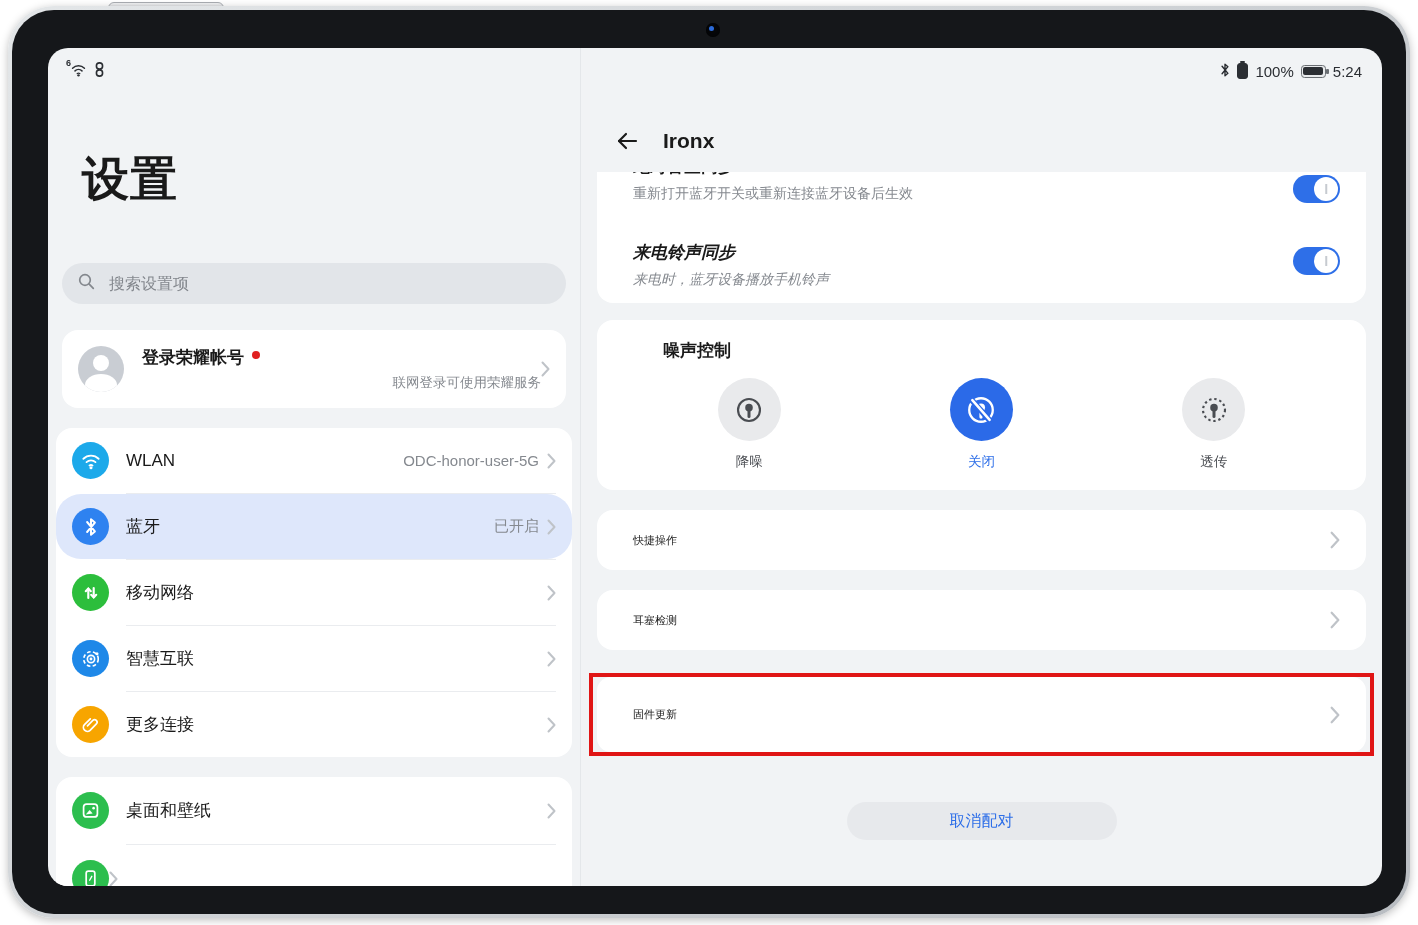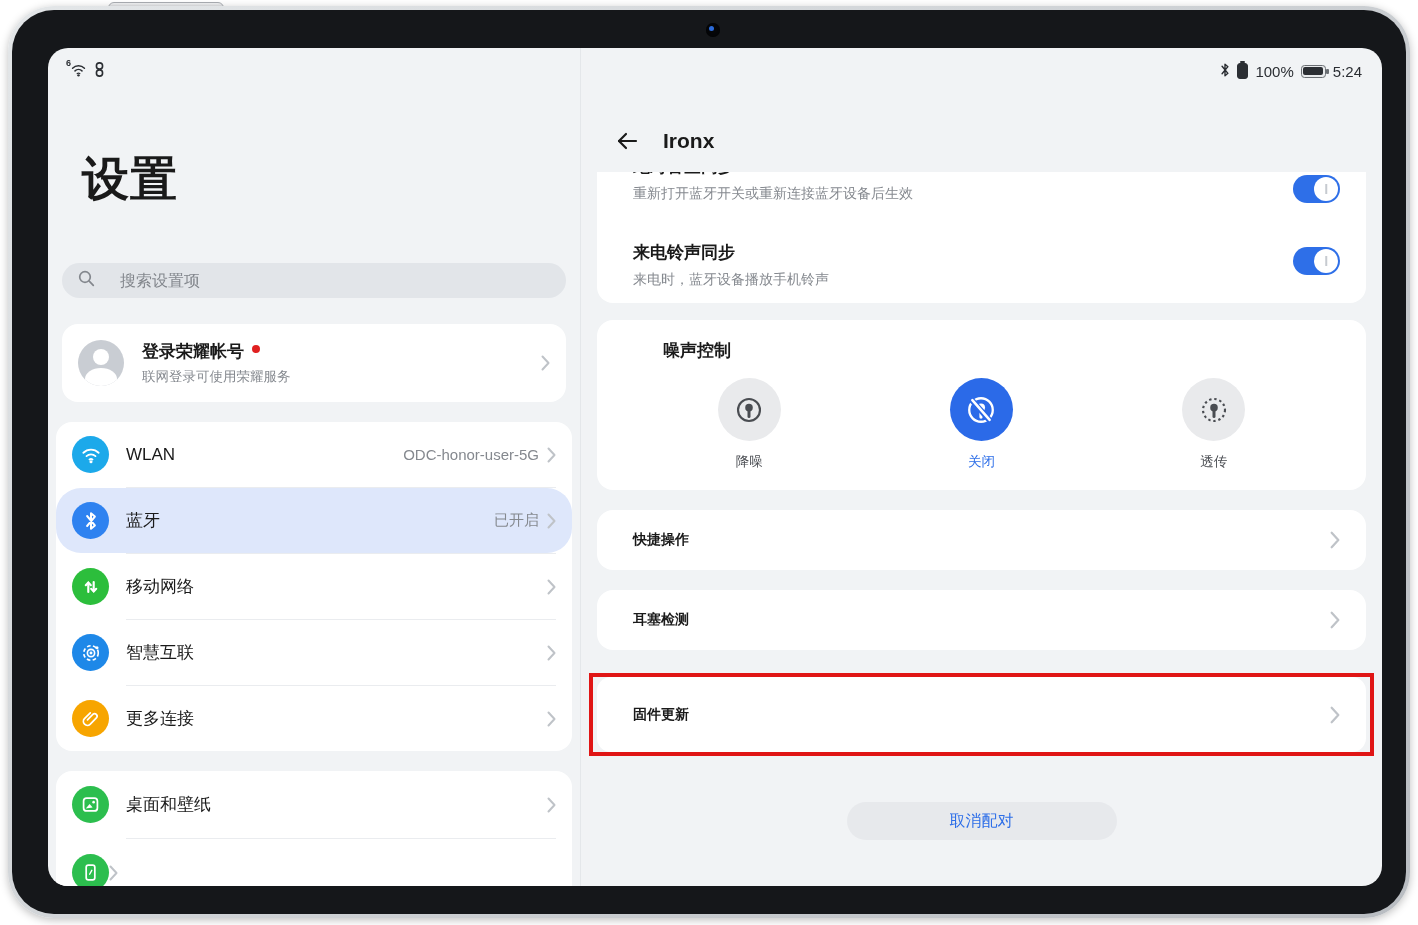--- a/index.html
+++ b/index.html
@@ -31,27 +31,27 @@
   .batt-v { width:11px; height:16px; border:1.5px solid #2b2e33; border-radius:3px; position:relative; background:#2b2e33; }
   .batt-v::before { content:""; position:absolute; left:2px; right:2px; top:-3.5px; height:2px; background:#2b2e33; border-radius:1px; }
   .batt-h { width:25px; height:13px; border:1.5px solid #6a6e73; border-radius:3.5px; position:relative; background:#e8eaec; }
   .batt-h::after { content:""; position:absolute; right:-4px; top:3px; width:2.5px; height:5px; background:#6a6e73; border-radius:1px; }
   .batt-h .fill { position:absolute; inset:1.5px; background:#2b2e33; border-radius:2px; }
 
   
   .sidebar { position:absolute; left:0; top:36px; bottom:0; width:532px; }
   .pane-divider { position:absolute; left:532px; top:0; bottom:0; width:1px; background:#E4E7EA; }
   .sb-title { margin:64px 0 0 34px; font-size:47px; font-weight:700; letter-spacing:1px; }
-  .search { margin:52px 14px 0 14px; height:35px; border-radius:21px; background:#E2E5E9;
-    display:flex; align-items:center; padding:0 16px; gap:25px; }
+  .search { margin:52px 14px 0 14px; height:41px; border-radius:21px; background:#E2E5E9;
+    display:flex; align-items:center; padding:0 16px; gap:14px; }
   .search input { border:none; outline:none; background:transparent; font-size:16px; color:#3a3d42;
     flex:1; font-family:inherit; }
   .search input::placeholder { color:#83878d; }
   .card { background:#fff; border-radius:16px; overflow:hidden; }
-  .acct { margin:26px 14px 0; height:78px; display:flex; align-items:center; padding:0 16px; }
+  .acct { margin:26px 14px 0; height:78px; display:flex; align-items:center; padding:0 16px;text-align:right; }
   .avatar { width:46px; height:46px; border-radius:50%; background:#C9CDD3; position:relative; overflow:hidden; flex:0 0 auto; }
   .avatar::before { content:""; position:absolute; left:15px; top:9px; width:16px; height:16px; border-radius:50%; background:#fff; }
   .avatar::after { content:""; position:absolute; left:7px; top:28px; width:32px; height:22px; border-radius:50%; background:#fff; }
   .acct-text { flex:1; margin-left:18px; }
   .acct-title-row { display:flex; align-items:center; gap:8px; }
   .acct-title { font-size:17px; font-weight:700; }
   .red-dot { width:8px; height:8px; border-radius:50%; background:#E02020; margin-top:-6px; }
   .acct-sub { font-size:13.5px; color:#85898F; margin-top:5px; }
   .sb-card { margin:20px 8px 0; }
   .sb-row { height:65px; display:flex; align-items:center; padding:0 16px; position:relative; }
@@ -67,38 +67,38 @@
   .pane-header { position:absolute; top:0; left:0; right:0; height:88px;
     display:flex; align-items:center; padding:26px 0 0 34px; gap:24px; }
   .pane-title { font-size:21px; font-weight:600; }
   .back-btn { display:flex; align-items:center; }
   .pane-scroll { position:absolute; top:88px; left:0; right:0; bottom:0; overflow:hidden; padding:0 16px; }
 
   .tog-card { margin-top:-37px; height:168px; position:relative; }
   .tog-row1 { position:relative; padding:20px 36px 0; }
   .clip-title { font-size:17px; font-weight:700; line-height:24px; }
   .tog-sub { font-size:14px; color:#85898F; line-height:20px; margin-top:4px; }
-  .tog-row2 { position:relative; padding:38px 36px 0; }
+  .tog-row2 { position:relative; padding:38px 36px 0;font-style:italic; }
   .tog-title { font-size:17px; font-weight:700; line-height:24px; }
   .toggle { position:absolute; width:47px; height:28px; border-radius:14px; background:#2E6FE8; }
   .toggle .knob { position:absolute; right:2px; top:2px; width:24px; height:24px; border-radius:50%; background:#fff; }
   .toggle .knob::after { content:""; position:absolute; left:50%; top:7px; bottom:7px; width:1.5px; background:#C6CAD0; transform:translateX(-50%); }
   .t1 { right:26px; top:40px; } .t2 { right:26px; top:112px; }
 
   .noise-card { margin-top:17px; height:170px; padding:20px 36px 0; }
   .noise-title { font-size:17px; font-weight:700; line-height:22px;padding-left:30px; }
   .noise-opts { display:flex; margin-top:16px; }
   .noise-opt { flex:1; display:flex; flex-direction:column; align-items:center; }
   .n-circle { width:63px; height:63px; border-radius:50%; background:#E9EAEC; display:flex; align-items:center; justify-content:center; }
   .n-circle.sel { background:#2B6AE8; }
   .n-label { margin-top:12px; font-size:13.5px; color:#4a4d52; }
   .n-label.sel { color:#2E6FE8;text-align:center; }
 
   .link-card { margin-top:20px; height:60px; display:flex; align-items:center; justify-content:space-between; padding:0 26px 0 36px; }
-  .link-label { font-size:14px; font-weight:700; }
+  .link-label { font-size:11px; font-weight:400; }
 
   .red-annot { margin:23px -8px 0; border:4px solid #E01515; }
   .red-annot .link-card { margin:0 4px; height:75px; border-radius:14px; }
 
   .unpair { margin:46px auto 0; width:270px; height:38px; border-radius:19px; background:#E7E9EC;
     border:none; color:#2E6FE8; font-size:16px; font-weight:500; display:block; font-family:inherit; cursor:pointer; }
 </style>
 </head>
 <body>
 

